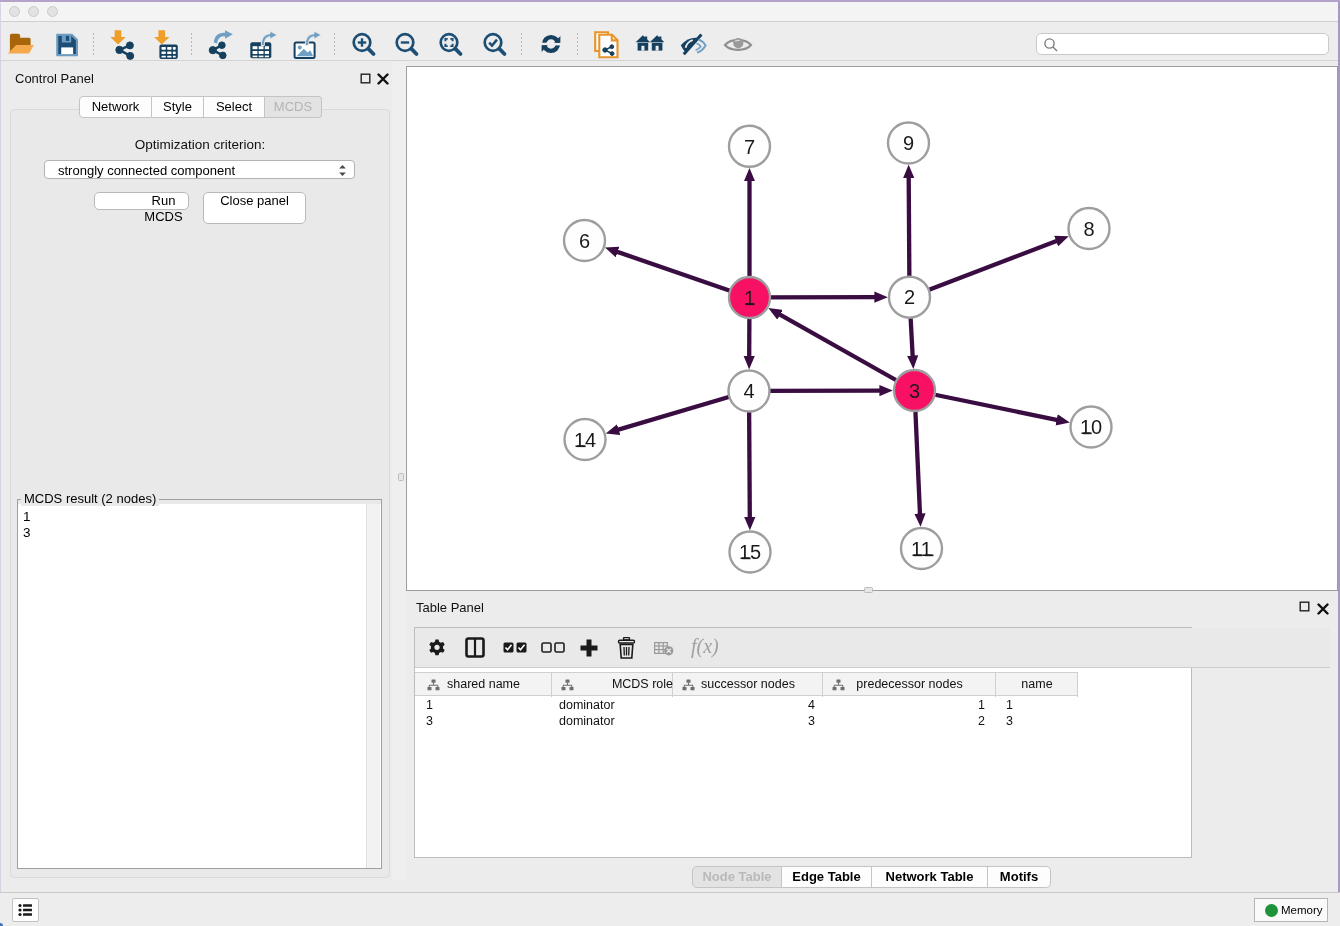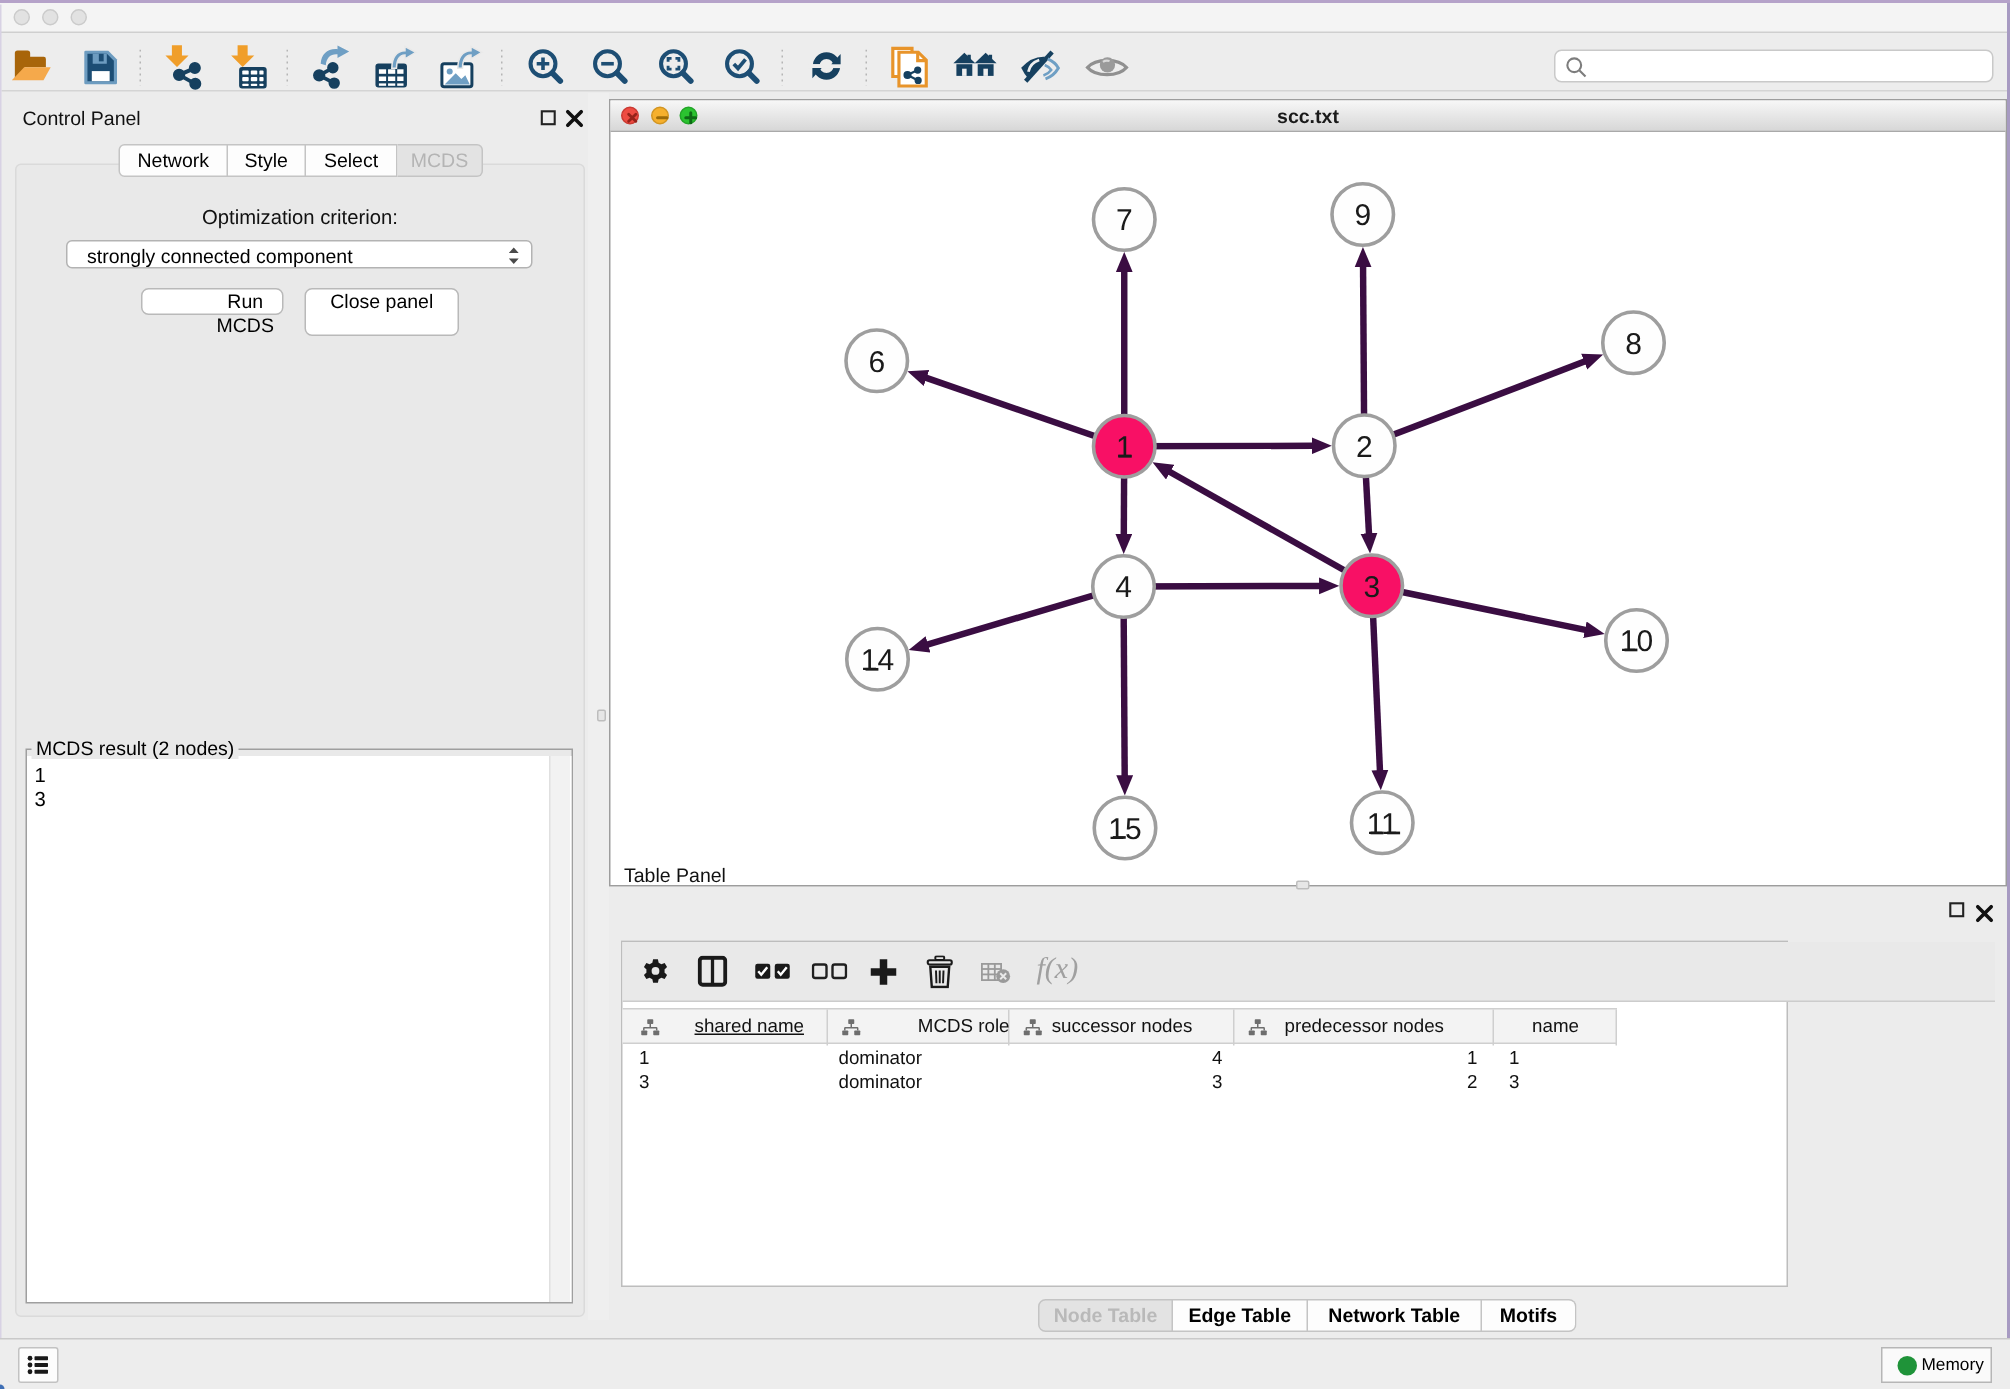--- a/index.html
+++ b/index.html
@@ -25,21 +25,21 @@
   #cp-title { left:15px; top:71px; font-size:13px; color:#111; }
   #cp-panel { left:10px; top:109px; width:380px; height:769px; background:#e9e9e9; border:1px solid #dadada; border-radius:4px; }
   #cp-tabs { left:79px; top:96px; height:22px; }
   .cptab { position:absolute; top:0; height:22px; background:#fdfdfd; border:1px solid #c4c4c4; font-size:13px; color:#000; text-align:center; line-height:20px; }
   
   #netwin { left:406px; top:66px; width:932px; height:525px; background:#fff; border:1px solid #9d9d9d; }
   #net-titlebar { left:0; top:0; width:930px; height:21px; background:linear-gradient(#f7f7f7,#d7d7d7); border-bottom:1px solid #a9a9a9; }
   .mlight { position:absolute; top:4px; width:12px; height:12px; border-radius:50%; }
   #net-title { position:absolute; top:3px; left:0; width:930px; text-align:center; font-size:13px; font-weight:bold; color:#1a1a1a; }
   
-  #tp-title { left:416px; top:576px; font-size:13px; color:#111; }
+  #tp-title { left:416px; top:600px; font-size:13px; color:#111; }
   #tp-box { left:414px; top:627px; width:778px; height:231px; background:#fff; border:1px solid #bdbdbd; }
   #tp-toolbar { position:absolute; left:0; top:0; width:915px; height:40px; background:#e9e9e9; border-bottom:1px solid #cccccc; }
   
   #statusbar { left:0; top:892px; width:1340px; height:34px; background:#ededed; border-top:1px solid #c9c9c9; }
 </style>
 </head>
 <body>
 <div class="abs" id="titlebar">
   <div class="tlight" style="left:9px;"></div>
   <div class="tlight" style="left:28px;"></div>
@@ -245,35 +245,20 @@
 <div class="abs" style="left:18px; top:504px; width:363px; height:364px; background:#fff;">
   <div style="position:absolute; left:5px; top:5px; font-size:13.5px; line-height:16px; color:#000;">1<br>3</div>
   <div style="position:absolute; right:1px; top:0; width:14px; height:364px; background:#f2f2f2; border-left:1px solid #e0e0e0;"></div>
 </div>
 <div class="abs" style="left:21px; top:491px; background:#e9e9e9; padding:0 3px; font-size:13px; color:#000;">MCDS result (2 nodes)</div>
 
 <div class="abs" style="left:392px; top:62px; width:14px; height:818px; background:#efefef;"></div>
 <div class="abs" style="left:398px; top:473px; width:6px; height:8px; background:#e6e6e6; border:1px solid #bdbdbd; border-radius:1.5px;"></div>
 
 <div class="abs" id="netwin">
-  <div class="abs" id="net-titlebar">
-    <div class="mlight" style="left:7px;  background:#ee4c42; border:1px solid #ca3a32;"></div>
-    <div class="mlight" style="left:27px; background:#f6b02d; border:1px solid #d29522;"></div>
-    <div class="mlight" style="left:46px; background:#2bc330; border:1px solid #22a527;"></div>
-    <svg style="position:absolute;left:8.5px;top:5.5px;" width="11" height="11" viewBox="0 0 11 11">
-        <path d="M3.1,3.1 L7.9,7.9 M7.9,3.1 L3.1,7.9" stroke="#96231a" stroke-width="1.9" stroke-linecap="round"></path>
-      </svg>
-    <svg style="position:absolute;left:28.5px;top:5.5px;" width="11" height="11" viewBox="0 0 11 11">
-        <line x1="2.4" y1="5.5" x2="8.6" y2="5.5" stroke="#9c6b09" stroke-width="2.1" stroke-linecap="round"></line>
-      </svg>
-    <svg style="position:absolute;left:47.5px;top:5.5px;" width="11" height="11" viewBox="0 0 11 11">
-        <path d="M5.5,2.2 L5.5,8.8 M2.2,5.5 L8.8,5.5" stroke="#0e6a16" stroke-width="2.0" stroke-linecap="round"></path>
-      </svg>
-    <div id="net-title">scc.txt</div>
-  </div>
   <svg id="graph" style="position:absolute; left:0; top:22px;" width="930" height="502" viewBox="0.5 1 930 502">
     <defs>
       <marker id="arr" viewBox="0 0 12 10" refX="1" refY="5" markerWidth="13.5" markerHeight="11.5" orient="auto" markerUnits="userSpaceOnUse">
         <path d="M0,0 L12,5 L0,10 Z" fill="#3a0d42"></path>
       </marker>
     </defs>
     <g stroke="#3a0d42" stroke-width="4.3" marker-end="url(#arr)">
       <line x1="343" y1="209.5" x2="343" y2="92.3"></line>
       <line x1="343" y1="209.5" x2="210.1" y2="163.6"></line>
       <line x1="343" y1="209.5" x2="469" y2="209.2"></line>
@@ -420,21 +405,21 @@
           </g>
         </svg></div>
     <div style="position:absolute;left:417px;top:6px;" class="hicon"><svg width="13" height="12" viewBox="0 0 13 12">
           <g fill="#6e6e6e">
             <rect x="4.5" y="0.5" width="4" height="3.2" rx="0.5"></rect>
             <rect x="0.5" y="8" width="4" height="3.2" rx="0.5"></rect>
             <rect x="8.5" y="8" width="4" height="3.2" rx="0.5"></rect>
             <path d="M6,3.7 h1 v2 h3.5 a0.8,0.8 0 0 1 0.8,0.8 v1.5 h-1 v-1.3 h-7.6 v1.3 h-1 v-1.5 a0.8,0.8 0 0 1 0.8,-0.8 h3.5 z"></path>
           </g>
         </svg></div>
-    <div style="position:absolute;left:16px;top:4px;width:137px;text-align:center;text-decoration:underline;">shared name</div>
+    <div style="position:absolute;left:0;top:4px;width:137px;text-align:center;">shared name</div>
     <div style="position:absolute;left:137px;top:4px;width:121px;text-align:right;">MCDS role</div>
     <div style="position:absolute;left:258px;top:4px;width:150px;text-align:center;">successor nodes</div>
     <div style="position:absolute;left:408px;top:4px;width:173px;text-align:center;">predecessor nodes</div>
     <div style="position:absolute;left:581px;top:4px;width:82px;text-align:center;">name</div>
   </div>
 
   <div style="position:absolute;left:0;top:69px;width:915px;height:32px;font-size:12.5px;color:#111;">
     <div style="position:absolute;left:11px;top:1px;">1</div>
     <div style="position:absolute;left:11px;top:17px;">3</div>
     <div style="position:absolute;left:144px;top:1px;">dominator</div>

